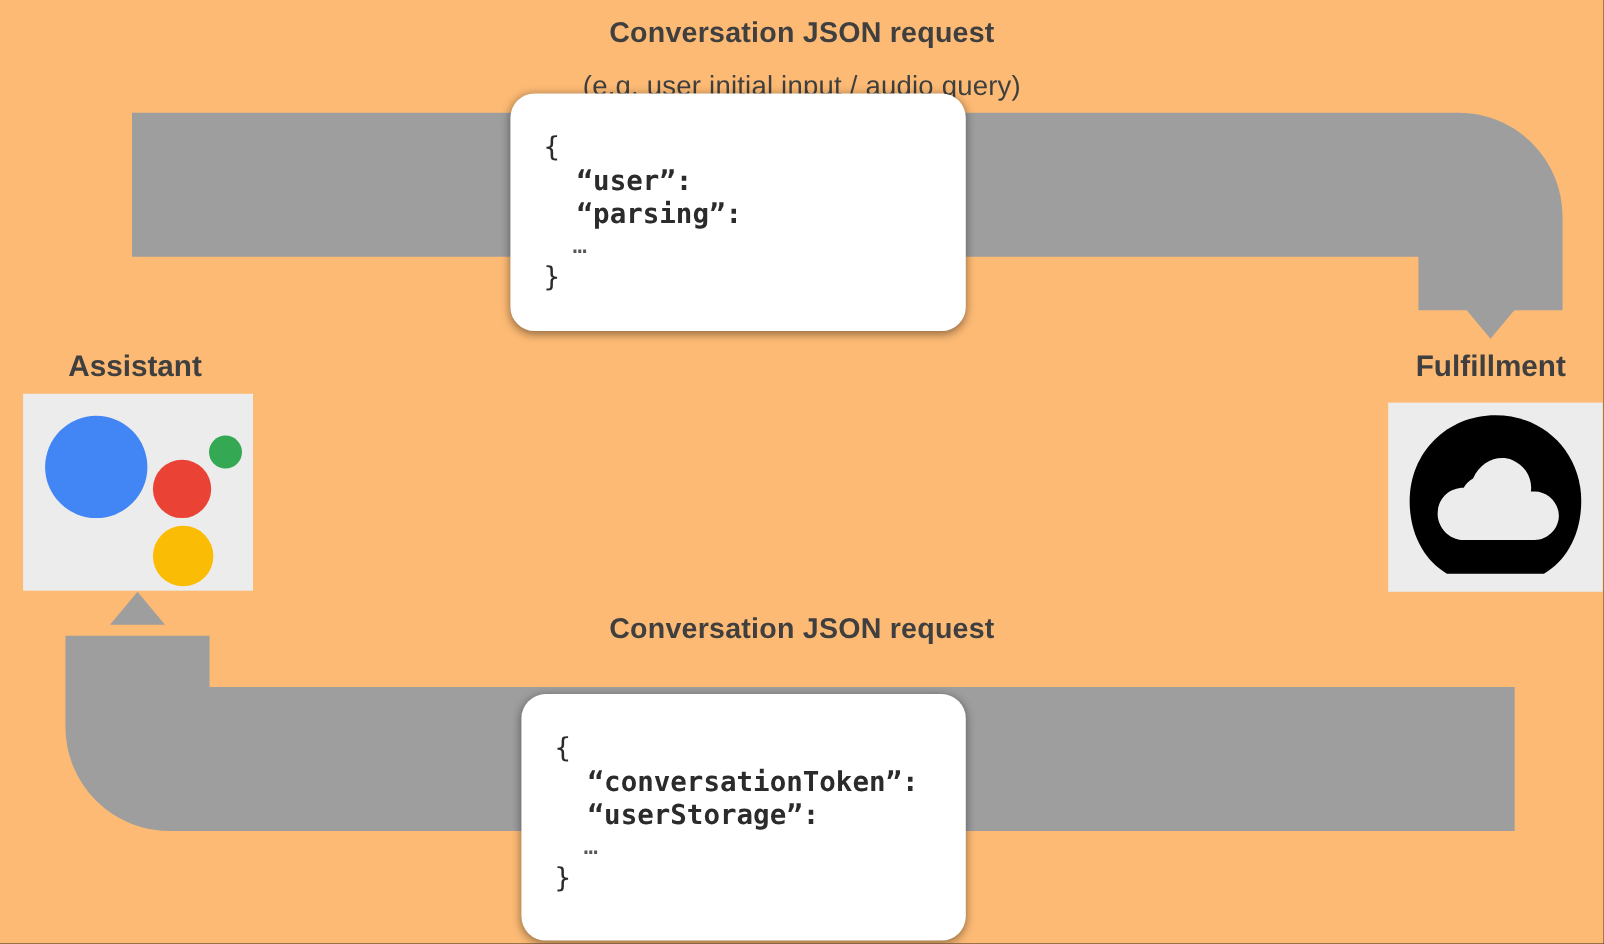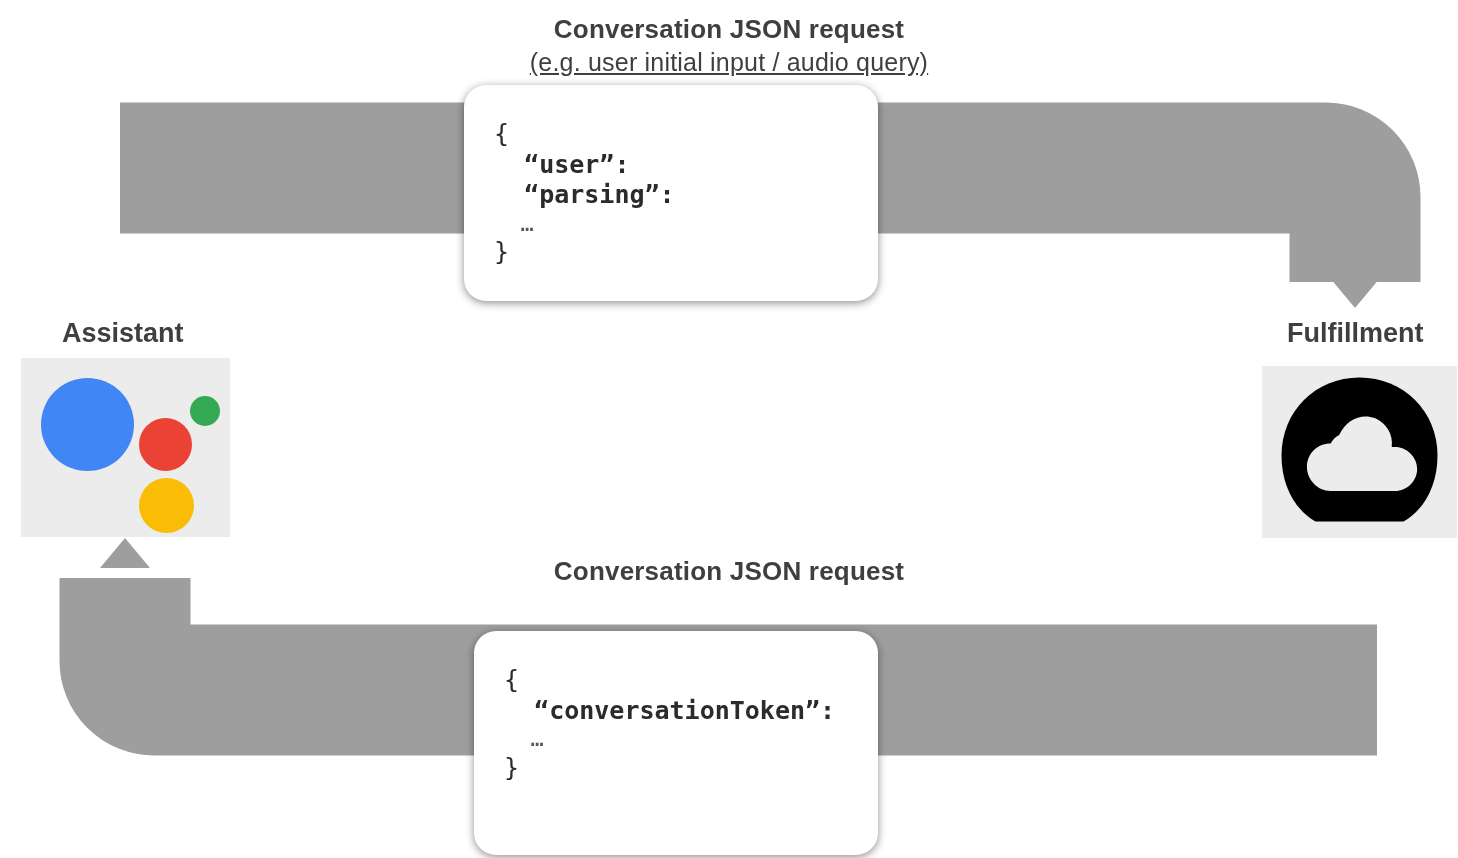--- a/index.html
+++ b/index.html
@@ -8,21 +8,21 @@
     padding: 0;
     background: #000;
   }
   body {
     font-family: "Liberation Sans", sans-serif;
   }
   #stage {
     position: relative;
     width: 1458px;
     height: 858px;
-    background: #ffffff;
+    background: #fdba74;
     overflow: hidden;
   }
 
   
   #flow-svg {
     position: absolute;
     left: 0;
     top: 0;
     width: 1458px;
     height: 858px;
@@ -43,22 +43,21 @@
     display: block;
     font-size: 26px;
     font-weight: 700;
     color: #3f3f3f;
   }
   .caption .cap-sub {
     display: block;
     font-size: 25px;
     font-weight: 400;
     color: #3f3f3f;
-    margin-top: 4px;
-    text-decoration: underline;
+    margin-top: 20px;
   }
 
   #caption-request {
     left: 0;
     right: 0;
     top: 14px;
   }
   #caption-response {
     left: 0;
     right: 0;
@@ -210,20 +209,21 @@
     <span class="ln brace">{</span>
     <span class="ln">  “user”:</span>
     <span class="ln">  “parsing”:</span>
     <span class="ln ellipsis">  …</span>
     <span class="ln brace">}</span>
   </div>
 
   <div class="json-card" id="json-response">
     <span class="ln brace">{</span>
     <span class="ln">  “conversationToken”:</span>
+    <span class="ln">  “userStorage”:</span>
     <span class="ln ellipsis">  …</span>
     <span class="ln brace">}</span>
   </div>
 
   <div class="node-label" id="assistant-label">Assistant</div>
 
   <div class="node-tile" id="assistant-tile">
     <span class="ga-dot" id="ga-blue"></span>
     <span class="ga-dot" id="ga-red"></span>
     <span class="ga-dot" id="ga-green"></span>

